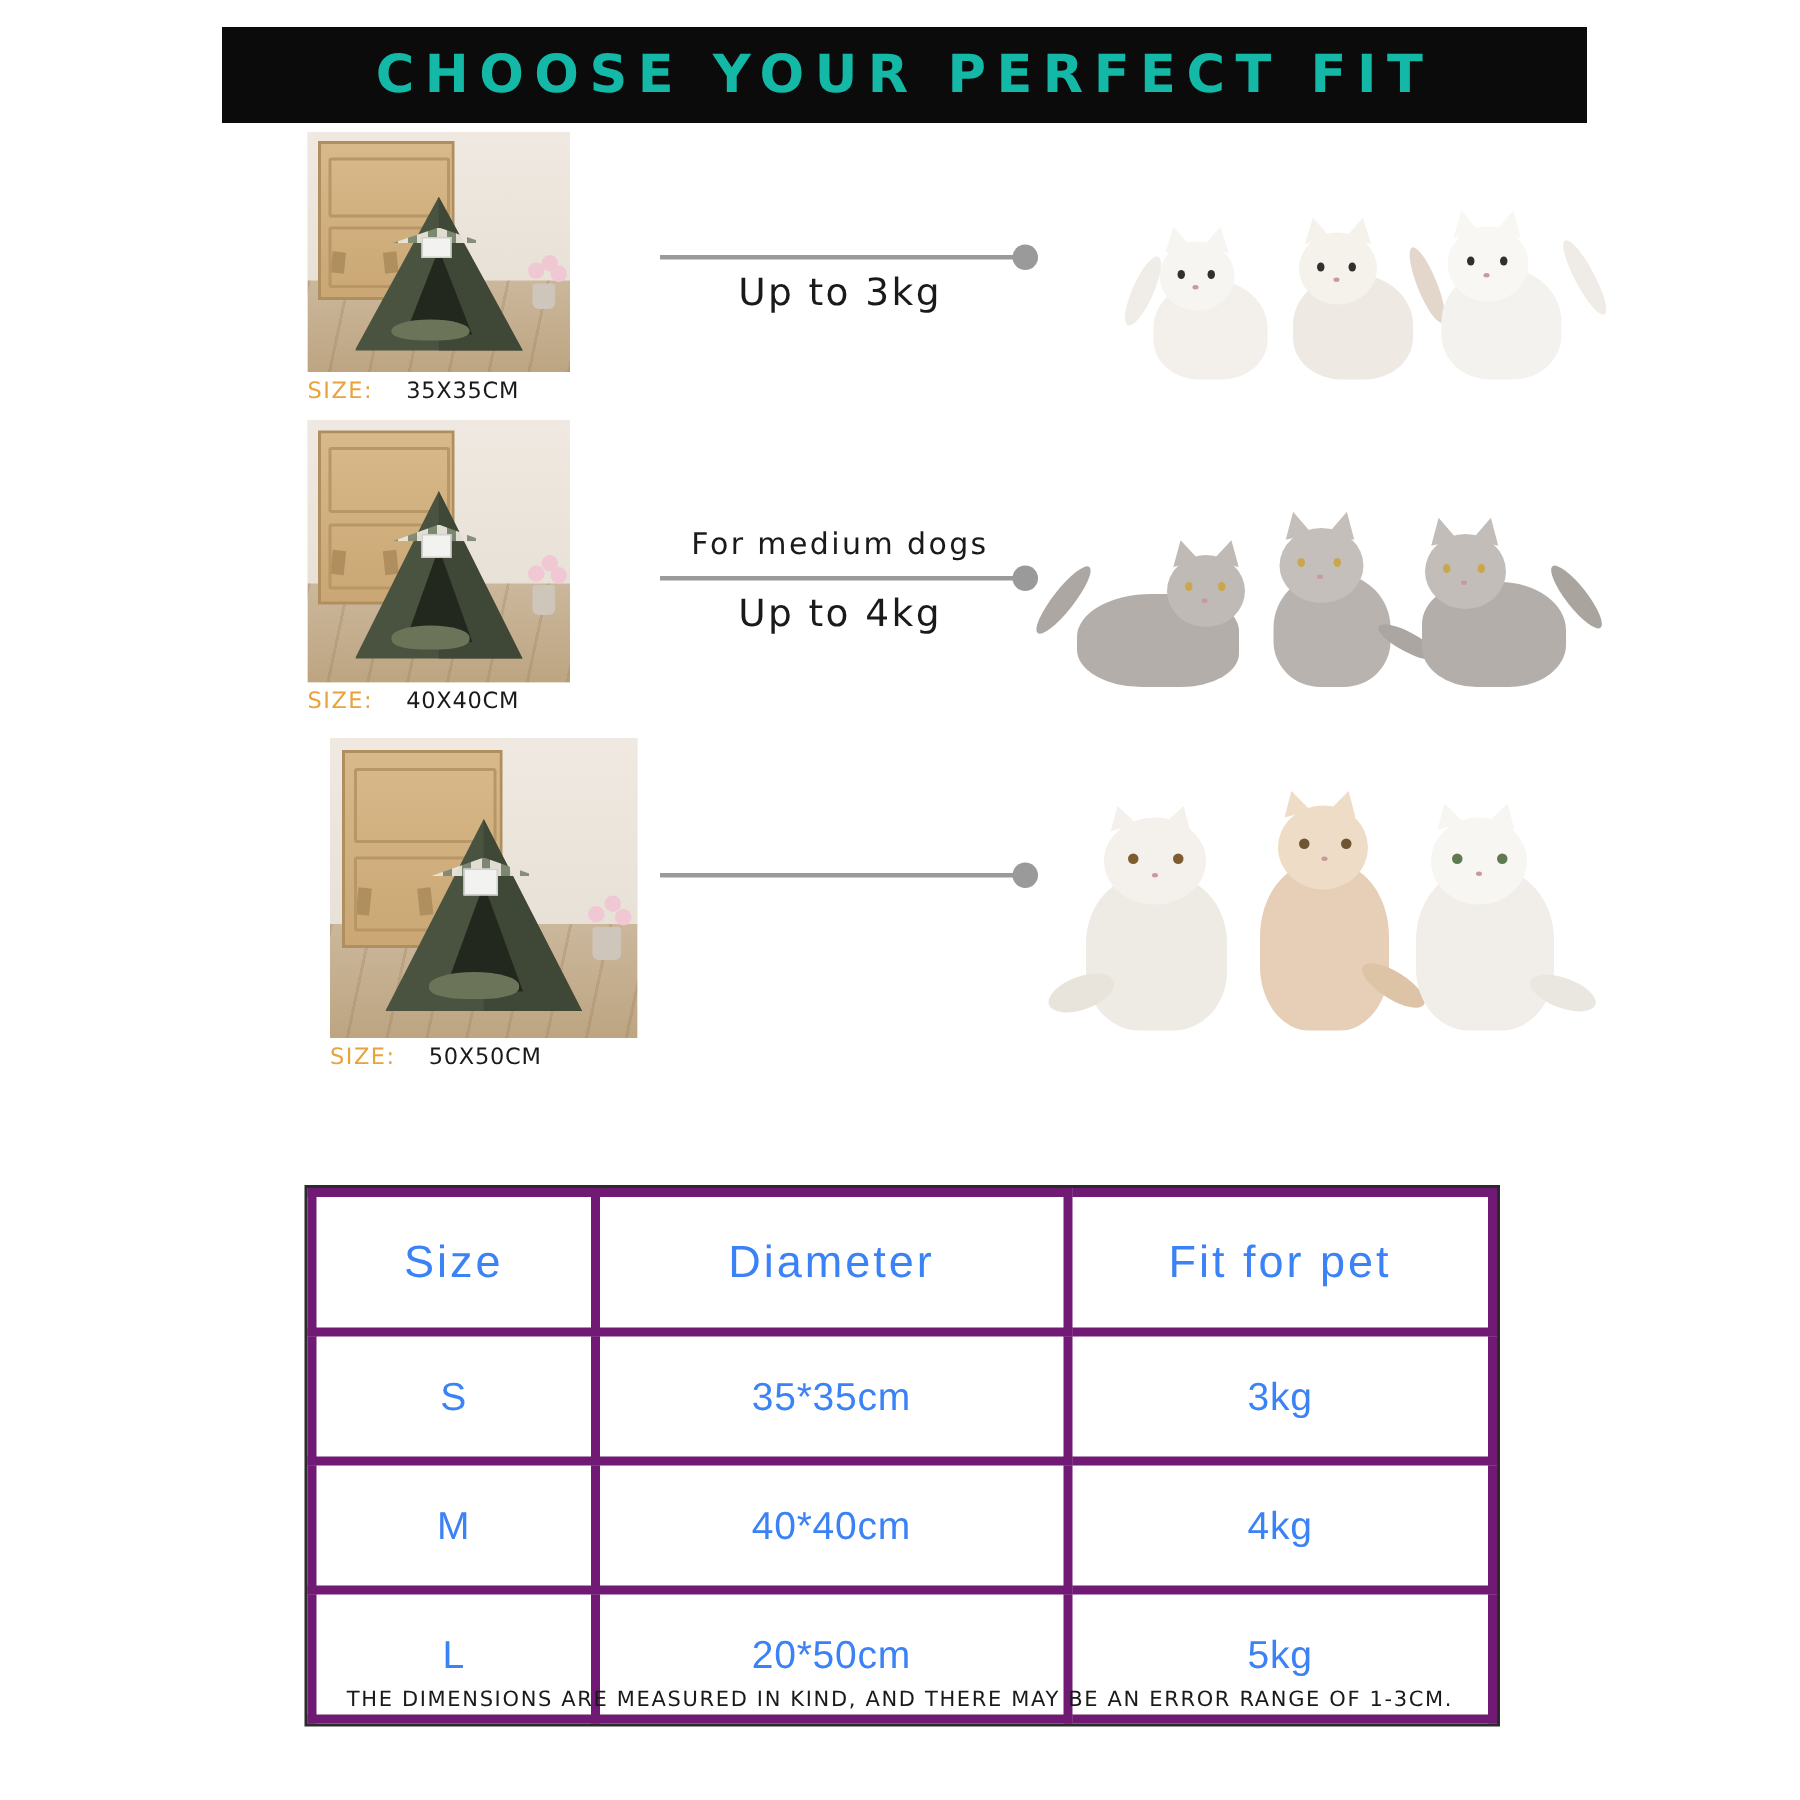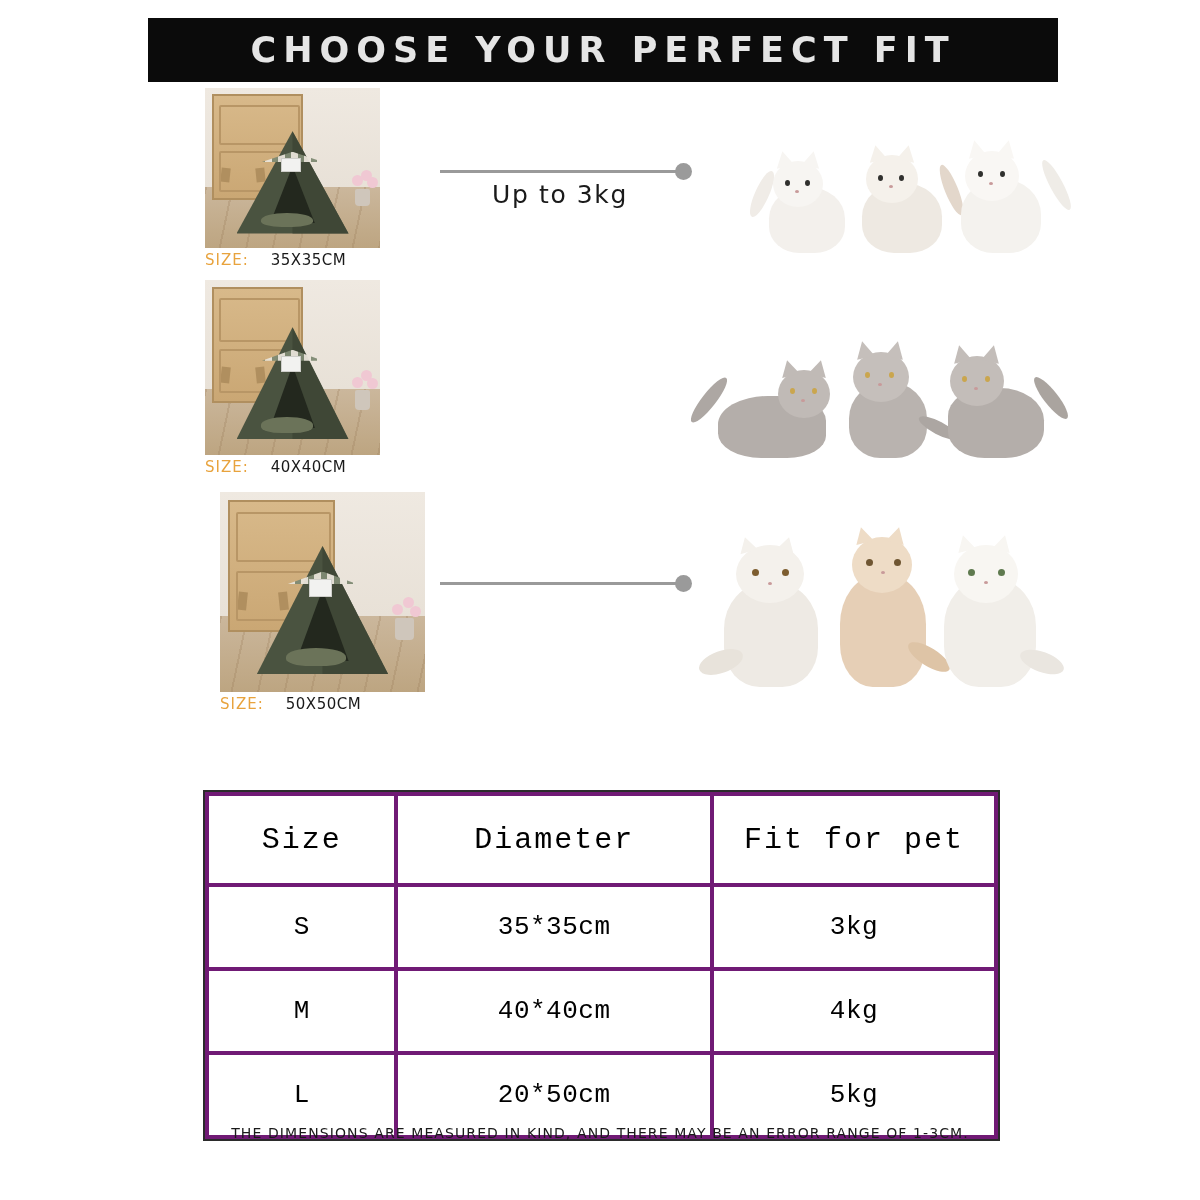--- a/index.html
+++ b/index.html
@@ -21,21 +21,21 @@
     left: 148px;
     top: 18px;
     width: 910px;
     height: 64px;
     background: #0b0b0b;
     display: flex;
     align-items: center;
     justify-content: center;
   }
   .banner-title {
-    color: #e5e5e5;
+    color: #14b8a6;
     font-size: 35px;
     font-weight: bold;
     letter-spacing: 7px;
     font-family: "DejaVu Sans", sans-serif;
     white-space: nowrap;
   }
 
   
   .row {
     position: absolute;
@@ -211,24 +211,24 @@
     width: 797px;
     border: 2px solid #2b2b2b;
     box-sizing: border-box;
   }
   table {
     border-collapse: collapse;
     width: 100%;
     table-layout: fixed;
   }
   td {
-    border: 4px solid #701a75;
+    border: 6px solid #701a75;
     text-align: center;
-    font-family: Liberation Mono, monospace;
-    color: #000000;
+    font-family: Liberation Sans, sans-serif;
+    color: #3b82f6;
   }
   tr.head td {
     height: 85px;
     font-size: 30px;
     letter-spacing: 2px;
   }
   tr.body td {
     height: 78px;
     font-size: 26px;
     letter-spacing: 0.5px;
@@ -354,20 +354,28 @@
           <div class="bloom" style="left:44%;bottom:62%"></div>
           <div class="bloom" style="left:70%;bottom:44%"></div>
         </div>
       </div>
     </div>
     <div class="size-label">
       <span class="k">SIZE:</span><span class="v">40X40CM</span>
     </div>
   </div>
 
+  <div class="fit-text" style="left:440px; top:70px; width:240px;">
+    <div class="fit-top">For medium dogs</div>
+    <div class="fit-rule">
+      <span class="bar"></span>
+      <span class="dot"></span>
+    </div>
+    <div class="fit-bottom">Up to 4kg</div>
+  </div>
 
   <div class="cats" style="left:700px; top:48px; width:355px; height:130px;">
     <div class="cat" style="left:0px;width:140px;height:110px;">
       <div class="body" style="width:108px;height:62px;background:#b4aeaa;left:18px;border-radius:46% 40% 36% 40%;"></div>
       <div class="head" style="width:52px;height:48px;background:#c0bab6;left:78px;top:22px;"></div>
       <div class="ear" style="border-bottom:16px solid #c0bab6;left:80px;top:12px;transform:rotate(-14deg);"></div>
       <div class="ear" style="border-bottom:16px solid #c0bab6;left:110px;top:12px;transform:rotate(14deg);"></div>
       <div class="tail" style="width:14px;height:56px;background:#ada7a3;left:2px;bottom:30px;transform:rotate(38deg);"></div>
       <div class="eye" style="left:90px;top:40px;background:#caa64e;"></div>
       <div class="eye" style="left:112px;top:40px;background:#caa64e;"></div>

